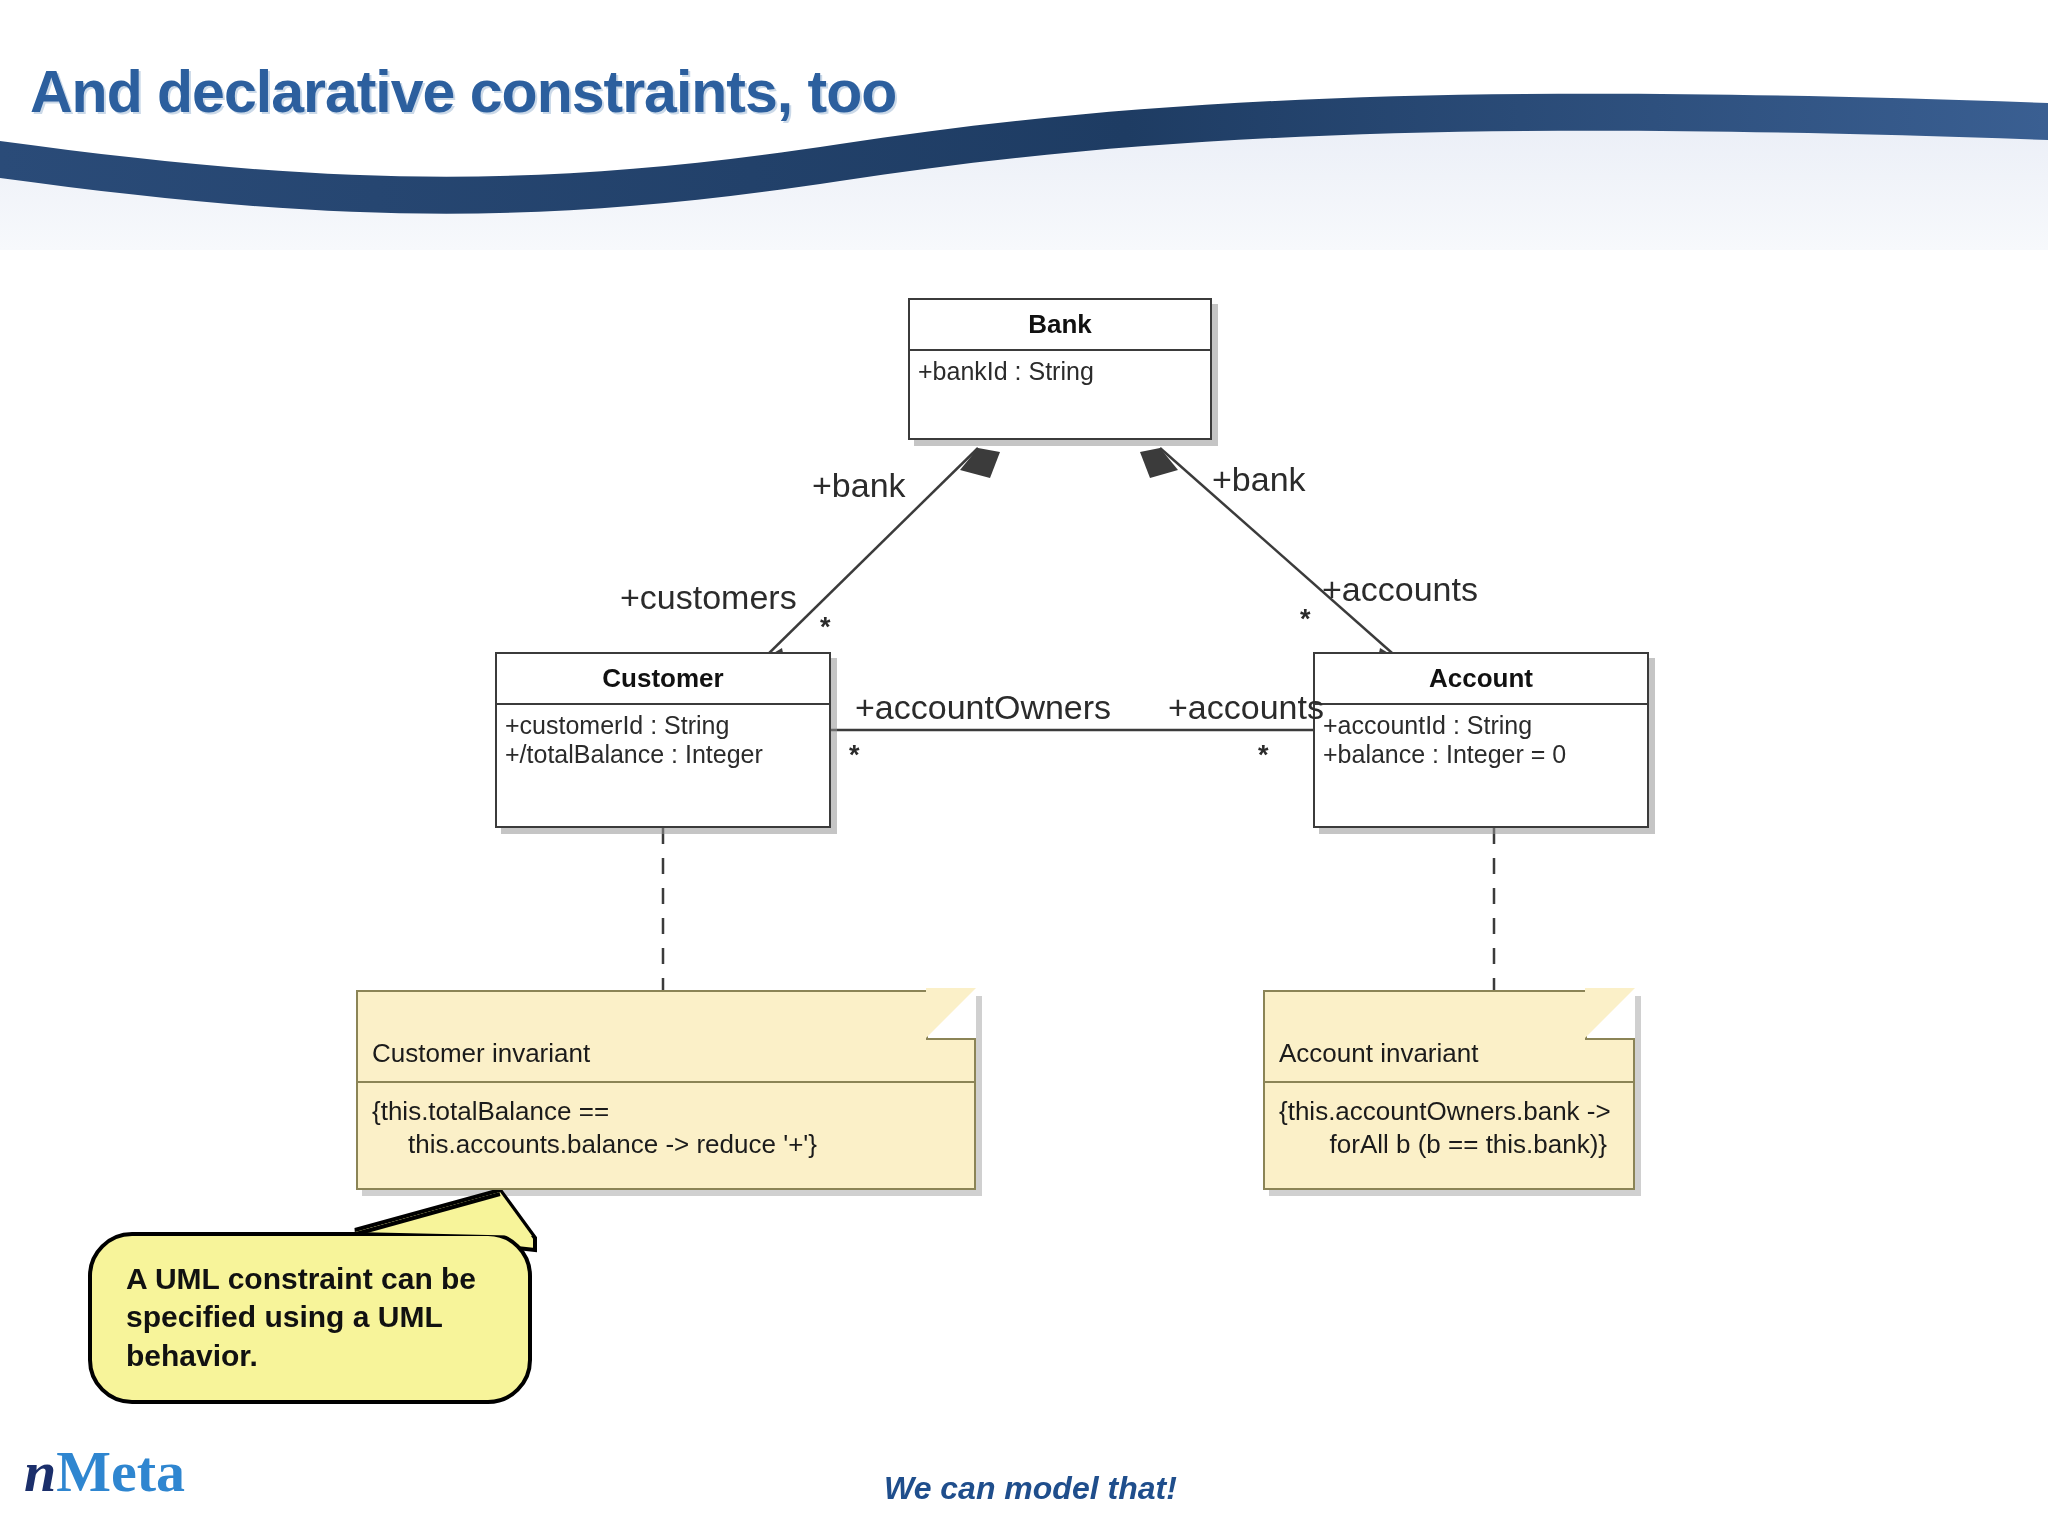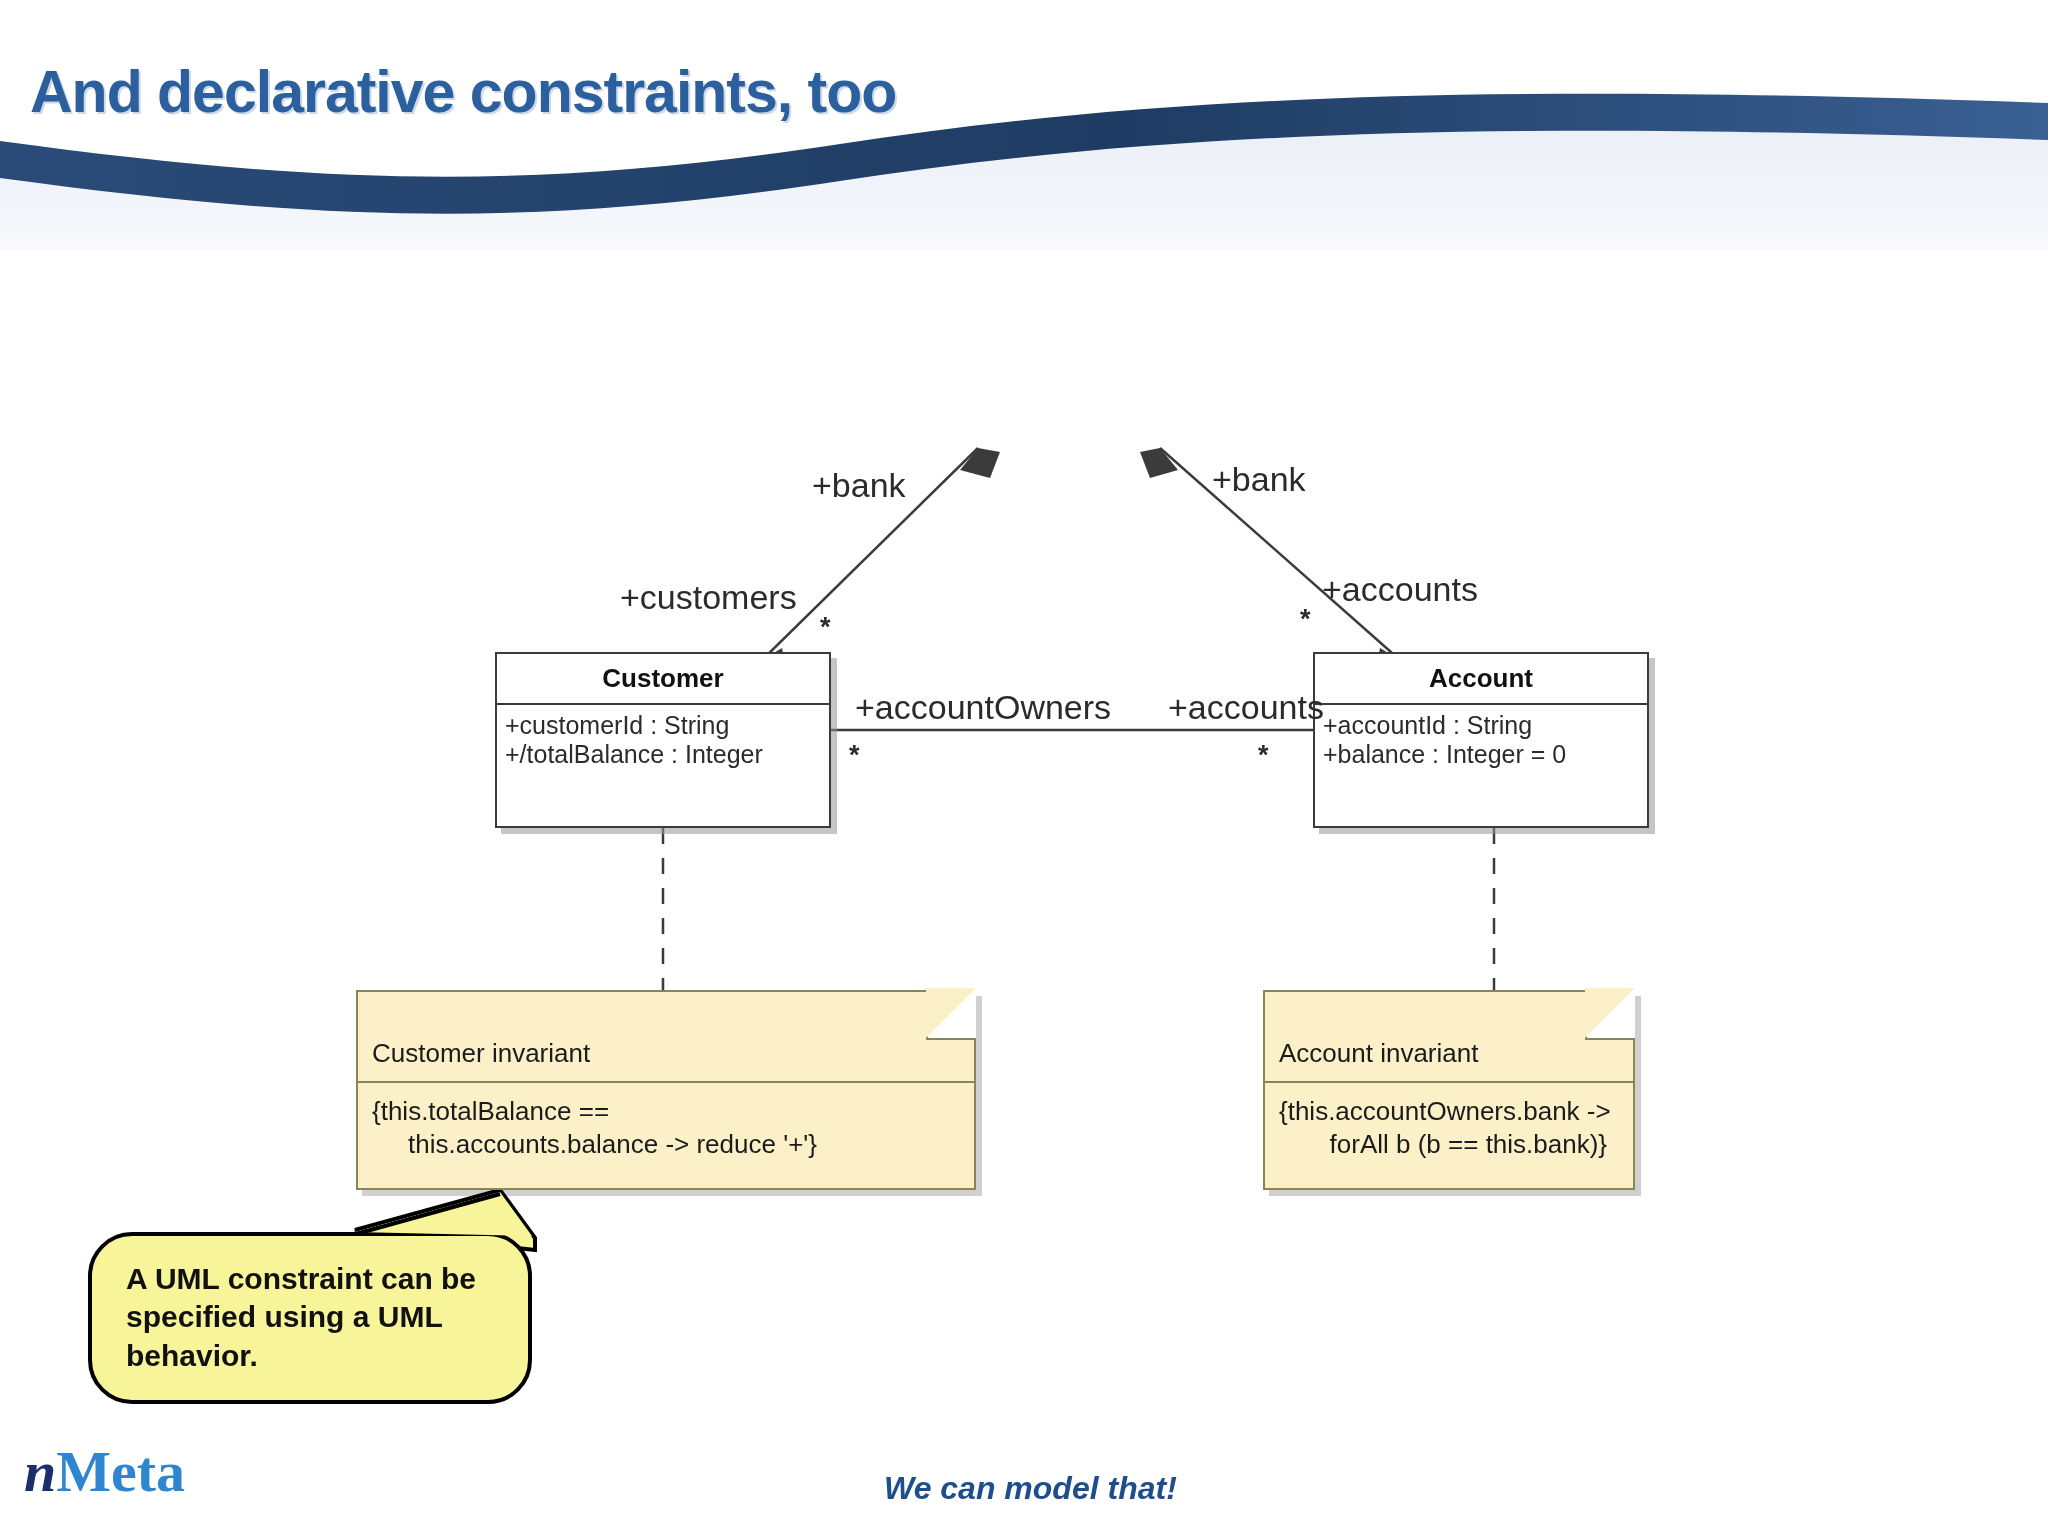--- a/index.html
+++ b/index.html
@@ -219,20 +219,26 @@
     <polygon points="1160,448 1140,452 1150,478 1178,470" fill="#3b3b3b"></polygon>
     <polygon points="1400,660 1380,648 1376,668" fill="#3b3b3b"></polygon>
 
     <line x1="831" y1="730" x2="1313" y2="730" stroke="#3b3b3b" stroke-width="2.5"></line>
 
     <line x1="663" y1="828" x2="663" y2="990" stroke="#3b3b3b" stroke-width="2.5" stroke-dasharray="16,14"></line>
 
     <line x1="1494" y1="828" x2="1494" y2="990" stroke="#3b3b3b" stroke-width="2.5" stroke-dasharray="16,14"></line>
   </svg>
 
+  <div class="uml-class" style="left:908px; top:298px; width:304px; height:142px;">
+    <div class="cls-name">Bank</div>
+    <div class="cls-attrs">
+      <div>+bankId : String</div>
+    </div>
+  </div>
 
   <div class="uml-class" style="left:495px; top:652px; width:336px; height:176px;">
     <div class="cls-name">Customer</div>
     <div class="cls-attrs">
       <div>+customerId : String</div>
       <div>+/totalBalance : Integer</div>
     </div>
   </div>
 
   <div class="uml-class" style="left:1313px; top:652px; width:336px; height:176px;">

